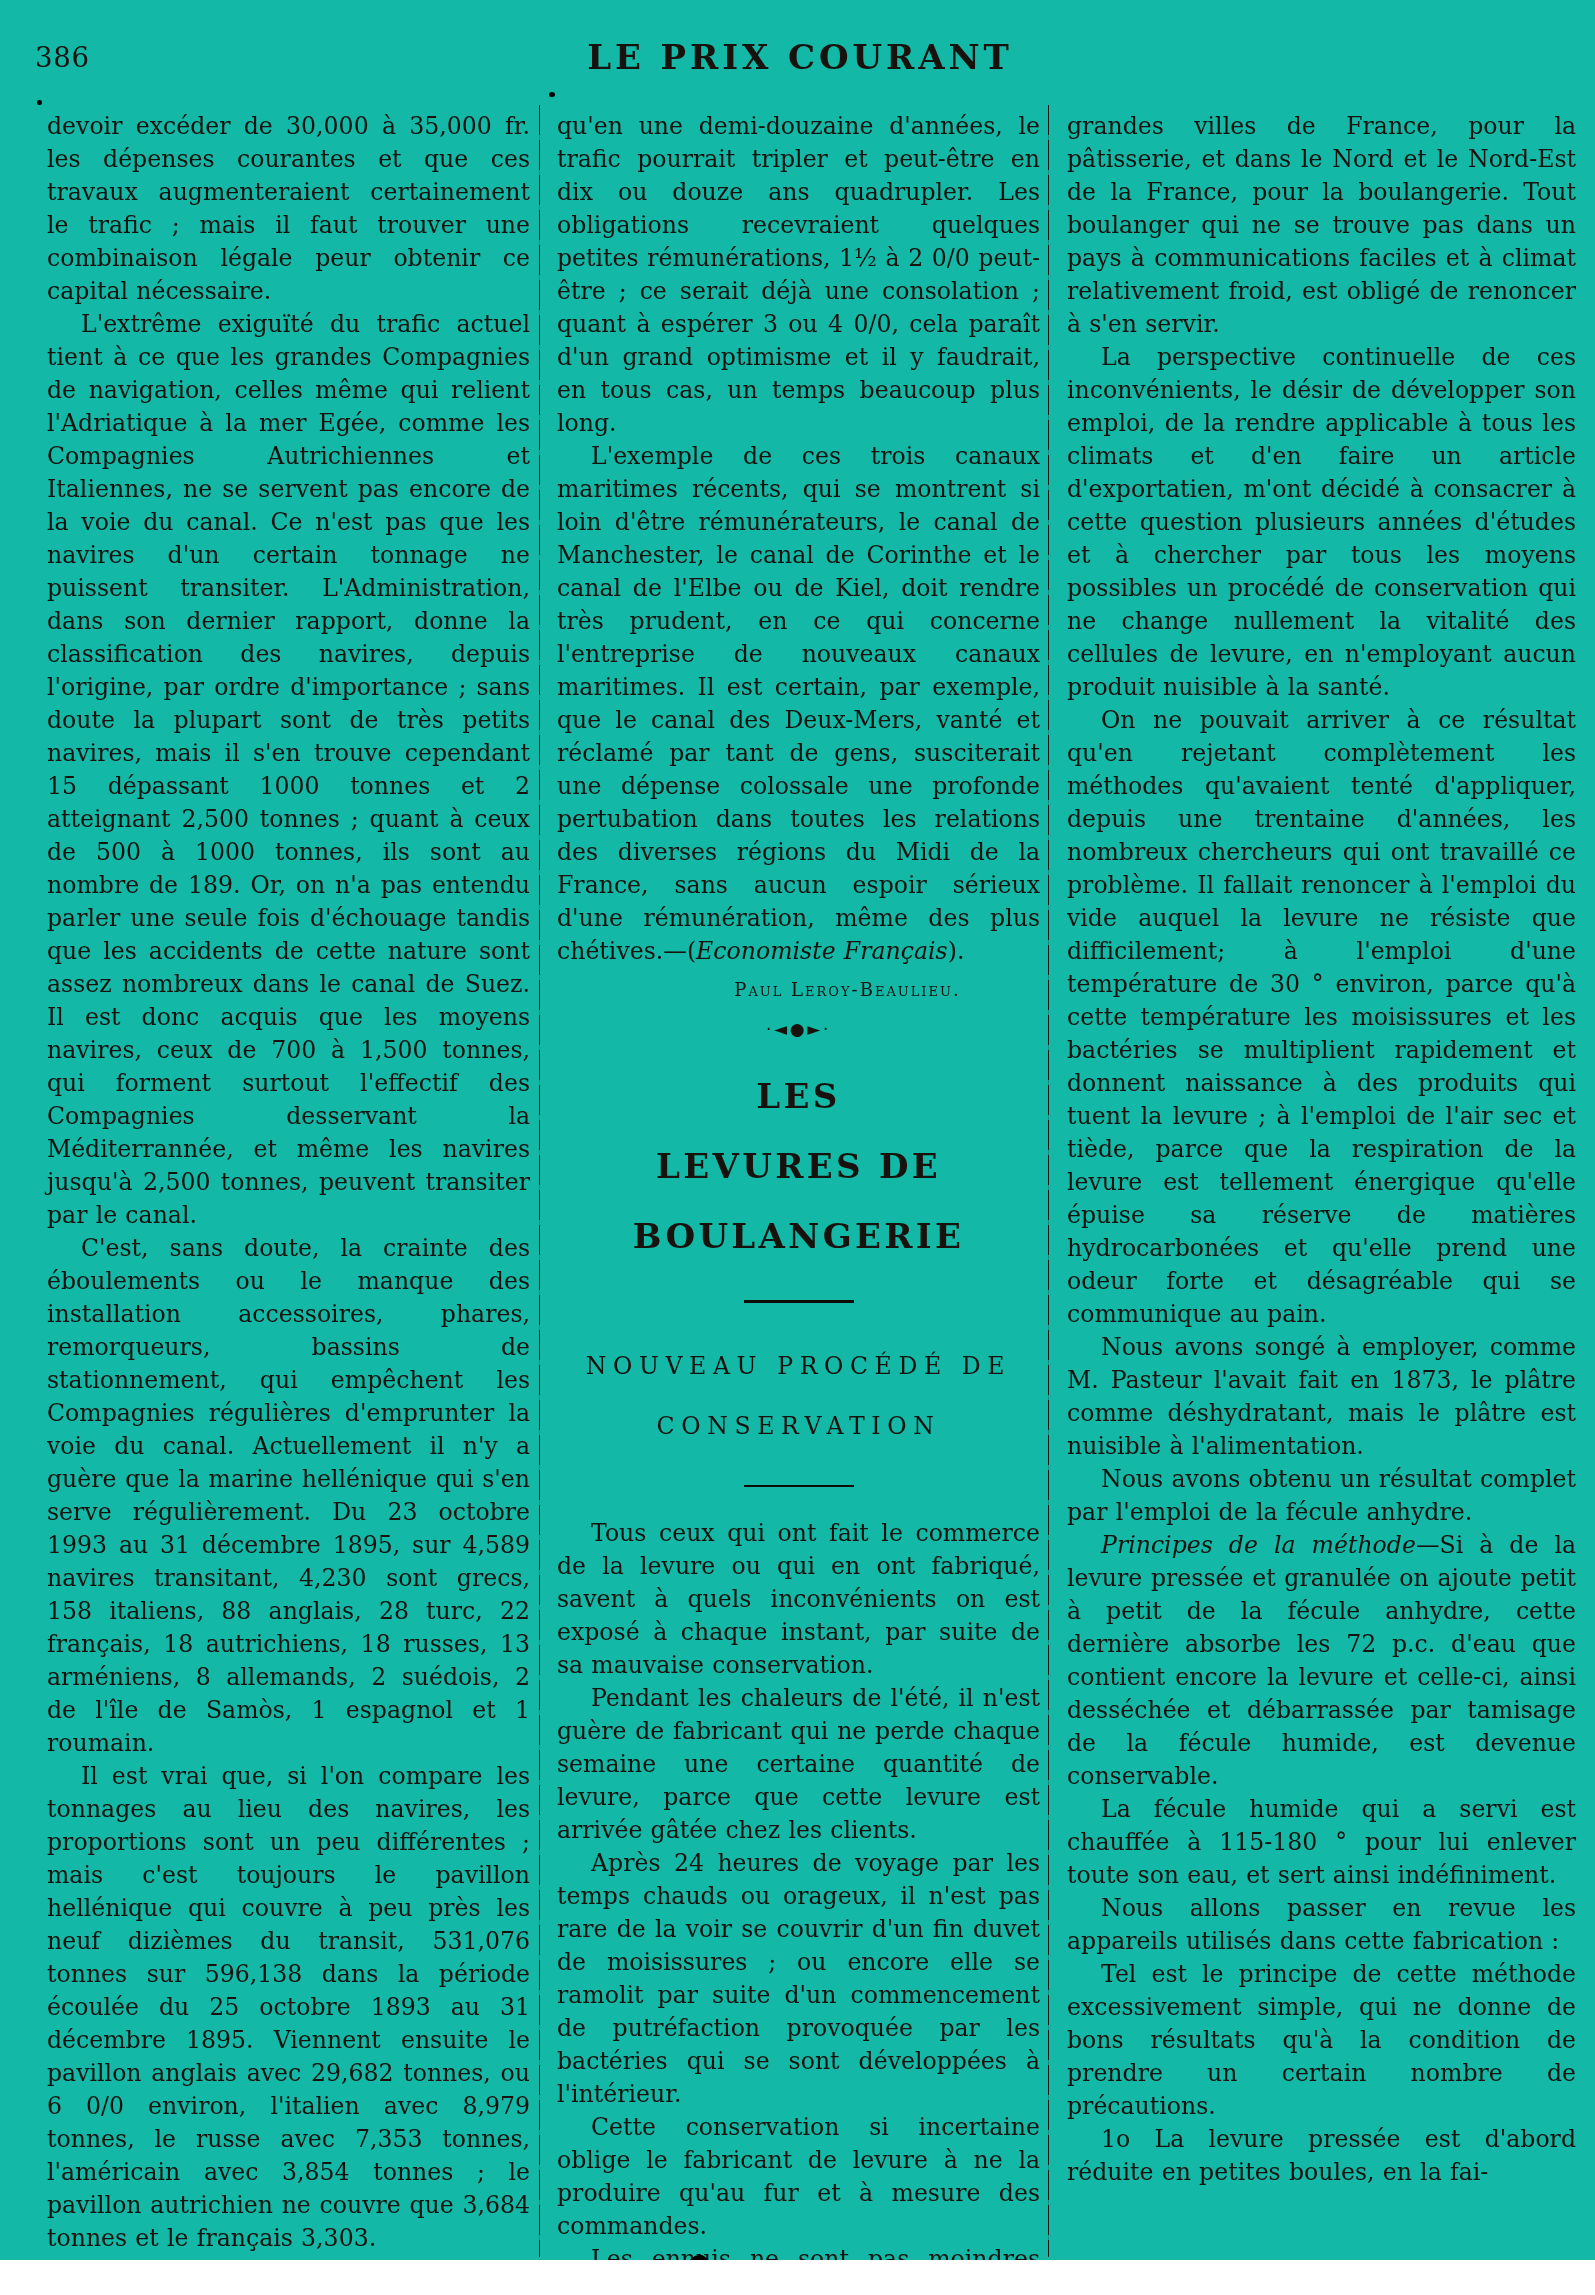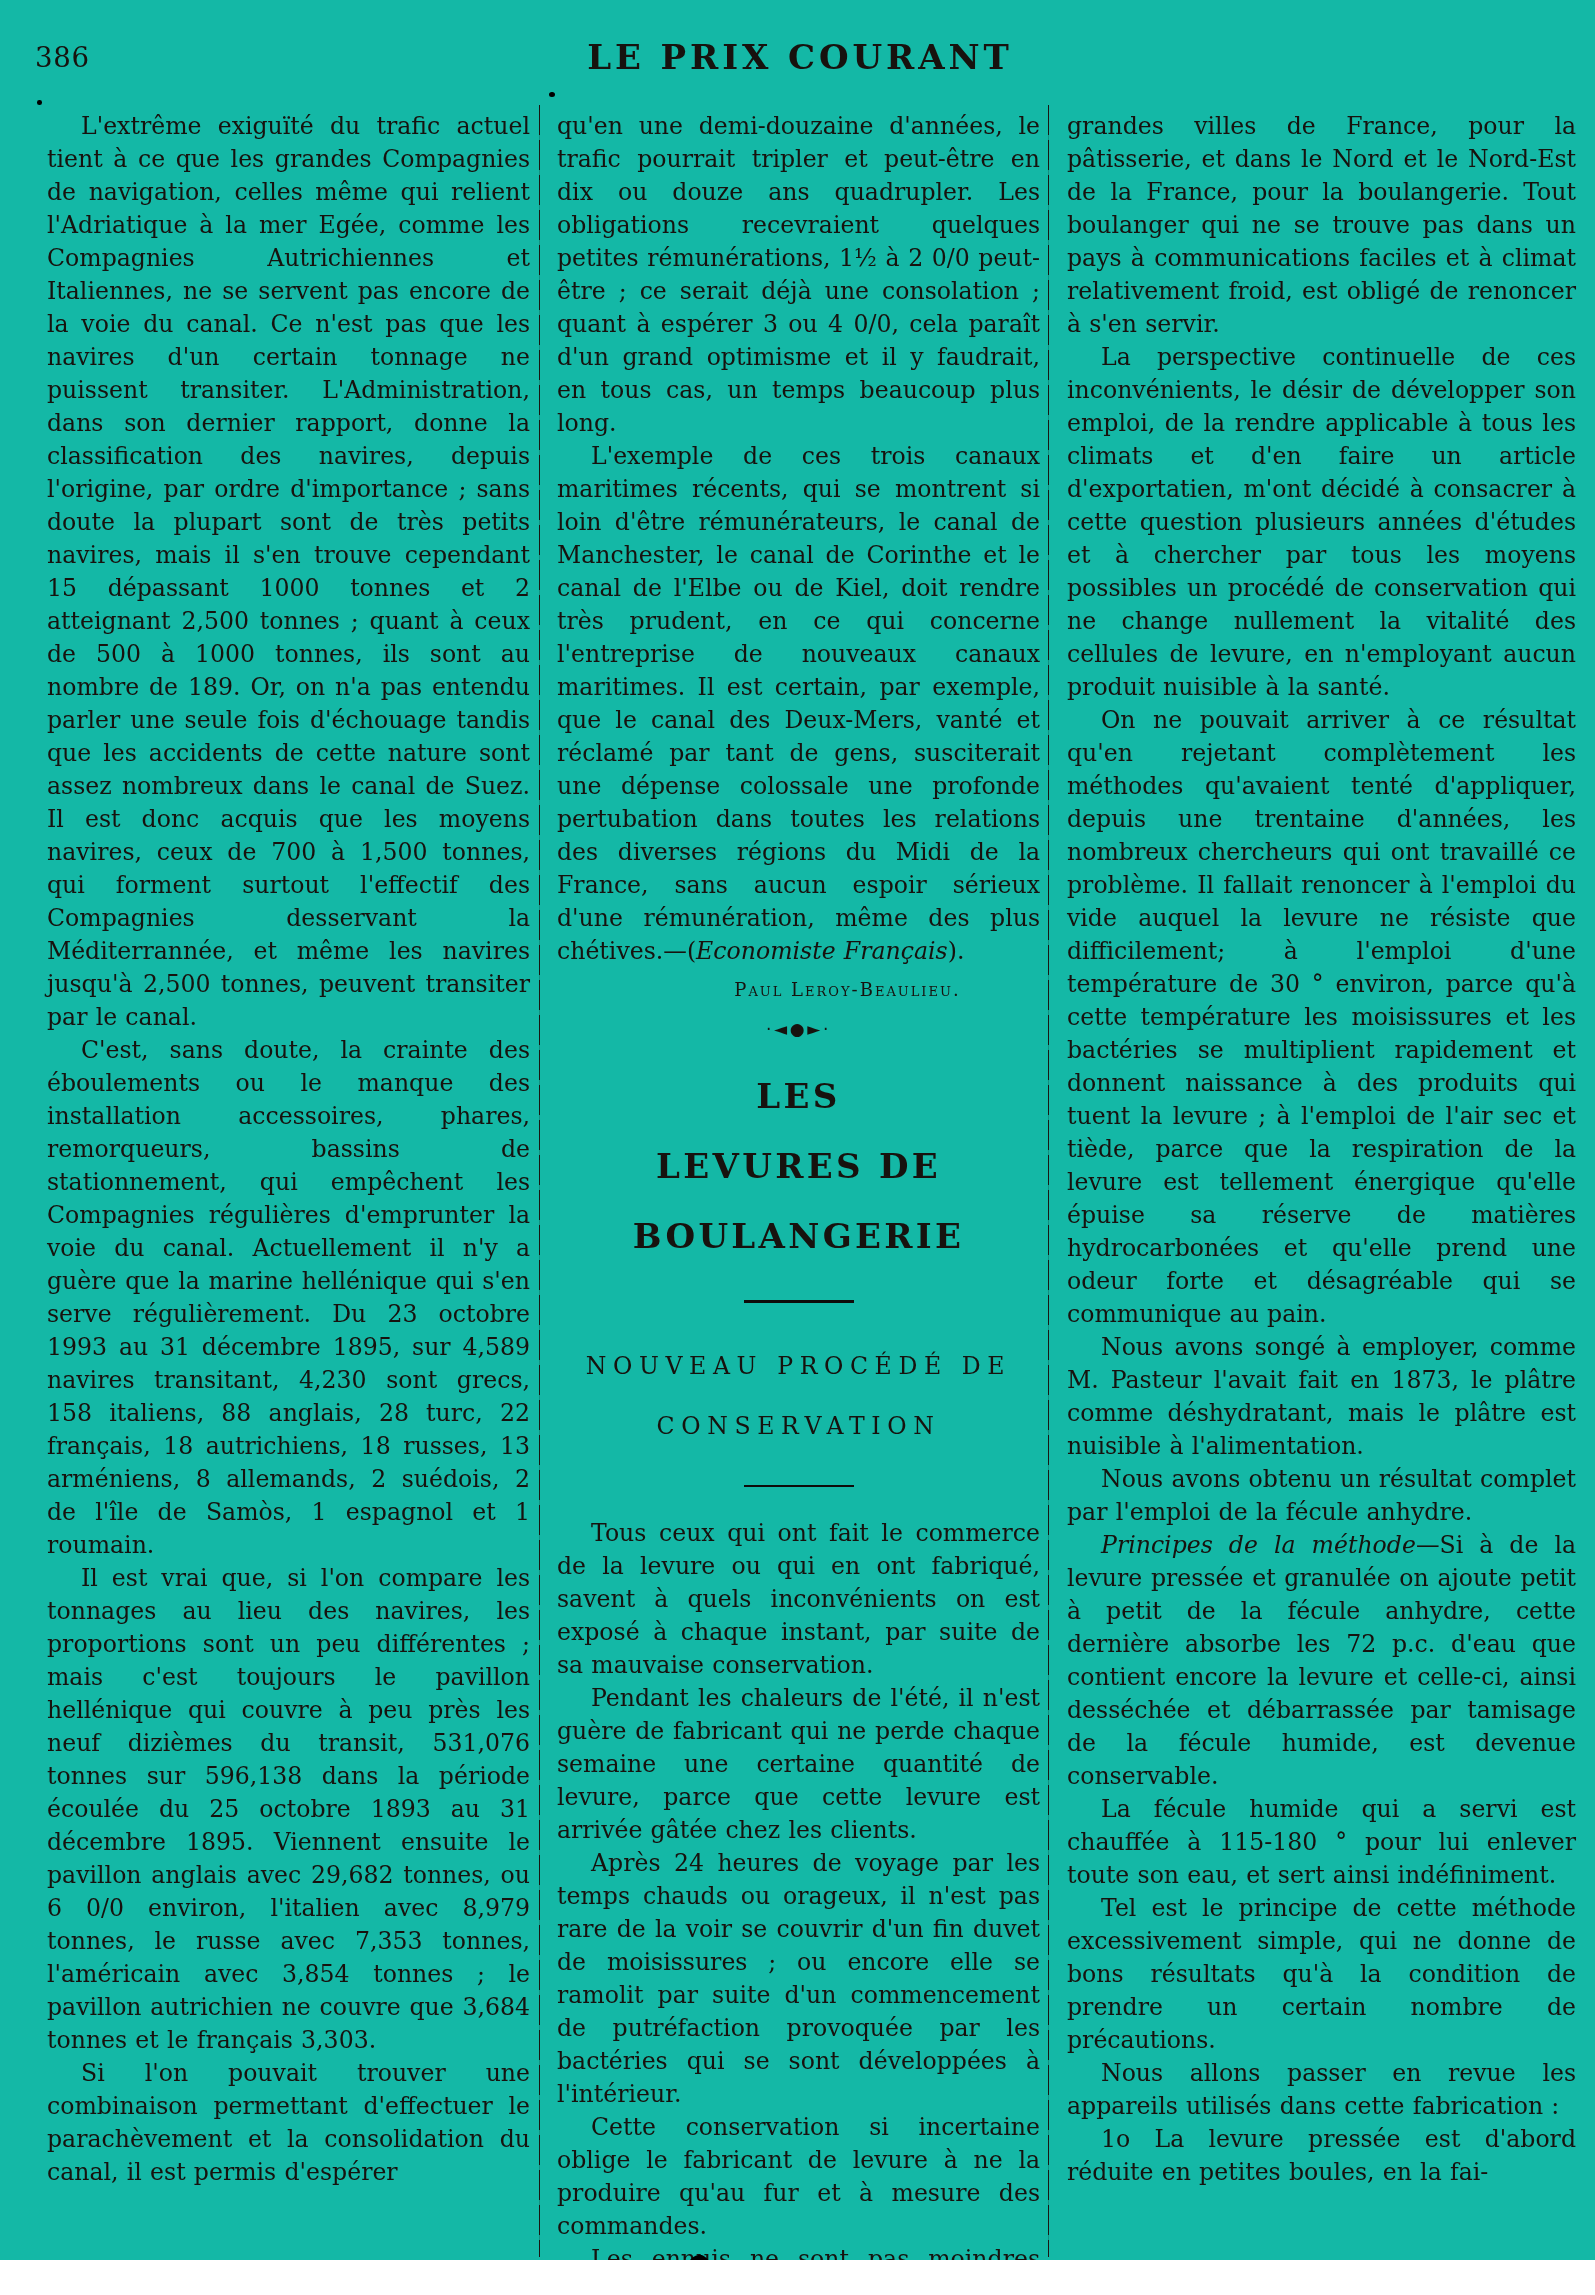--- a/index.html
+++ b/index.html
@@ -87,20 +87,21 @@
 
 <div class="page">
   <div class="page-number">386</div>
   <div class="masthead">LE PRIX COURANT</div>
 
   <div class="vsep sep-1"></div>
   <div class="vsep sep-2"></div>
 
   <div class="columns" id="columns">
       <div class="column">
+        <p class="para noindent"><span>devoir excéder de 30,000 à 35,000 fr. les dépenses courantes et que ces travaux augmenteraient certainement le trafic ; mais il faut trouver une combinaison légale peur obtenir ce capital nécessaire.</span></p>
         <p class="para"><span>L'extrême exiguïté du trafic actuel tient à ce que les grandes Compagnies de navigation, celles même qui relient l'Adriatique à la mer Egée, comme les Compagnies Autrichiennes et Italiennes, ne se servent pas encore de la voie du canal. Ce n'est pas que les navires d'un certain tonnage ne puissent transiter. L'Administration, dans son dernier rapport, donne la classification des navires, depuis l'origine, par ordre d'importance ; sans doute la plupart sont de très petits navires, mais il s'en trouve cependant 15 dépassant 1000 tonnes et 2 atteignant 2,500 tonnes ; quant à ceux de 500 à 1000 tonnes, ils sont au nombre de 189. Or, on n'a pas entendu parler une seule fois d'échouage tandis que les accidents de cette nature sont assez nombreux dans le canal de Suez. Il est donc acquis que les moyens navires, ceux de 700 à 1,500 tonnes, qui forment surtout l'effectif des Compagnies desservant la Méditerrannée, et même les navires jusqu'à 2,500 tonnes, peuvent transiter par le canal.</span></p>
         <p class="para"><span>C'est, sans doute, la crainte des éboulements ou le manque des installation accessoires, phares, remorqueurs, bassins de stationnement, qui empêchent les Compagnies régulières d'emprunter la voie du canal. Actuellement il n'y a guère que la marine hellénique qui s'en serve régulièrement. Du 23 octobre 1993 au 31 décembre 1895, sur 4,589 navires transitant, 4,230 sont grecs, 158 italiens, 88 anglais, 28 turc, 22 français, 18 autrichiens, 18 russes, 13 arméniens, 8 allemands, 2 suédois, 2 de l'île de Samòs, 1 espagnol et 1 roumain.</span></p>
         <p class="para"><span>Il est vrai que, si l'on compare les tonnages au lieu des navires, les proportions sont un peu différentes ; mais c'est toujours le pavillon hellénique qui couvre à peu près les neuf dizièmes du transit, 531,076 tonnes sur 596,138 dans la période écoulée du 25 octobre 1893 au 31 décembre 1895. Viennent ensuite le pavillon anglais avec 29,682 tonnes, ou 6 0/0 environ, l'italien avec 8,979 tonnes, le russe avec 7,353 tonnes, l'américain avec 3,854 tonnes ; le pavillon autrichien ne couvre que 3,684 tonnes et le français 3,303.</span></p>
         <p class="para"><span>Si l'on pouvait trouver une combinaison permettant d'effectuer le parachèvement et la consolidation du canal, il est permis d'espérer</span></p>
       </div>
       <div class="column">
         <p class="para noindent"><span>qu'en une demi-douzaine d'années, le trafic pourrait tripler et peut-être en dix ou douze ans quadrupler. Les obligations recevraient quelques petites rémunérations, 1½ à 2 0/0 peut-être ; ce serait déjà une consolation ; quant à espérer 3 ou 4 0/0, cela paraît d'un grand optimisme et il y faudrait, en tous cas, un temps beaucoup plus long.</span></p>
         <p class="para"><span>L'exemple de ces trois canaux maritimes récents, qui se montrent si loin d'être rémunérateurs, le canal de Manchester, le canal de Corinthe et le canal de l'Elbe ou de Kiel, doit rendre très prudent, en ce qui concerne l'entreprise de nouveaux canaux maritimes. Il est certain, par exemple, que le canal des Deux-Mers, vanté et réclamé par tant de gens, susciterait une dépense colossale une profonde pertubation dans toutes les relations des diverses régions du Midi de la France, sans aucun espoir sérieux d'une rémunération, même des plus chétives.—(</span><i>Economiste Français</i><span>).</span></p>
         <p class="byline">Paul Leroy-Beaulieu.</p>
         <div class="ornament">·◄●►·</div>
@@ -115,22 +116,22 @@
         <p class="para"><span>Les ennuis ne sont pas moindres pour le boulanger et le pâtissier, car, lorsque la levure est altérée, la pâte, dans la composition de laquelle elle entre, ne lève pas, et le pain qui en résulte est lourd, gris et aigre.</span></p>
       </div>
       <div class="column">
         <p class="para noindent"><span>grandes villes de France, pour la pâtisserie, et dans le Nord et le Nord-Est de la France, pour la boulangerie. Tout boulanger qui ne se trouve pas dans un pays à communications faciles et à climat relativement froid, est obligé de renoncer à s'en servir.</span></p>
         <p class="para"><span>La perspective continuelle de ces inconvénients, le désir de développer son emploi, de la rendre applicable à tous les climats et d'en faire un article d'exportatien, m'ont décidé à consacrer à cette question plusieurs années d'études et à chercher par tous les moyens possibles un procédé de conservation qui ne change nullement la vitalité des cellules de levure, en n'employant aucun produit nuisible à la santé.</span></p>
         <p class="para"><span>On ne pouvait arriver à ce résultat qu'en rejetant complètement les méthodes qu'avaient tenté d'appliquer, depuis une trentaine d'années, les nombreux chercheurs qui ont travaillé ce problème. Il fallait renoncer à l'emploi du vide auquel la levure ne résiste que difficilement; à l'emploi d'une température de 30 ° environ, parce qu'à cette température les moisissures et les bactéries se multiplient rapidement et donnent naissance à des produits qui tuent la levure ; à l'emploi de l'air sec et tiède, parce que la respiration de la levure est tellement énergique qu'elle épuise sa réserve de matières hydrocarbonées et qu'elle prend une odeur forte et désagréable qui se communique au pain.</span></p>
         <p class="para"><span>Nous avons songé à employer, comme M. Pasteur l'avait fait en 1873, le plâtre comme déshydratant, mais le plâtre est nuisible à l'alimentation.</span></p>
         <p class="para"><span>Nous avons obtenu un résultat complet par l'emploi de la fécule anhydre.</span></p>
         <p class="para"><i>Principes de la méthode</i><span>—Si à de la levure pressée et granulée on ajoute petit à petit de la fécule anhydre, cette dernière absorbe les 72 p.c. d'eau que contient encore la levure et celle-ci, ainsi desséchée et débarrassée par tamisage de la fécule humide, est devenue conservable.</span></p>
         <p class="para"><span>La fécule humide qui a servi est chauffée à 115-180 ° pour lui enlever toute son eau, et sert ainsi indéfiniment.</span></p>
+        <p class="para"><span>Nous allons passer en revue les appareils utilisés dans cette fabrication :</span></p>
         <p class="para"><span>Tel est le principe de cette méthode excessivement simple, qui ne donne de bons résultats qu'à la condition de prendre un certain nombre de précautions.</span></p>
-        <p class="para"><span>Nous allons passer en revue les appareils utilisés dans cette fabrication :</span></p>
         <p class="para"><span>1o La levure pressée est d'abord réduite en petites boules, en la fai-</span></p>
       </div>
     </div>
 
   <div class="ink-blot"></div>
   <div class="speck speck-1"></div>
   <div class="speck speck-2"></div>
 </div>
 
 

